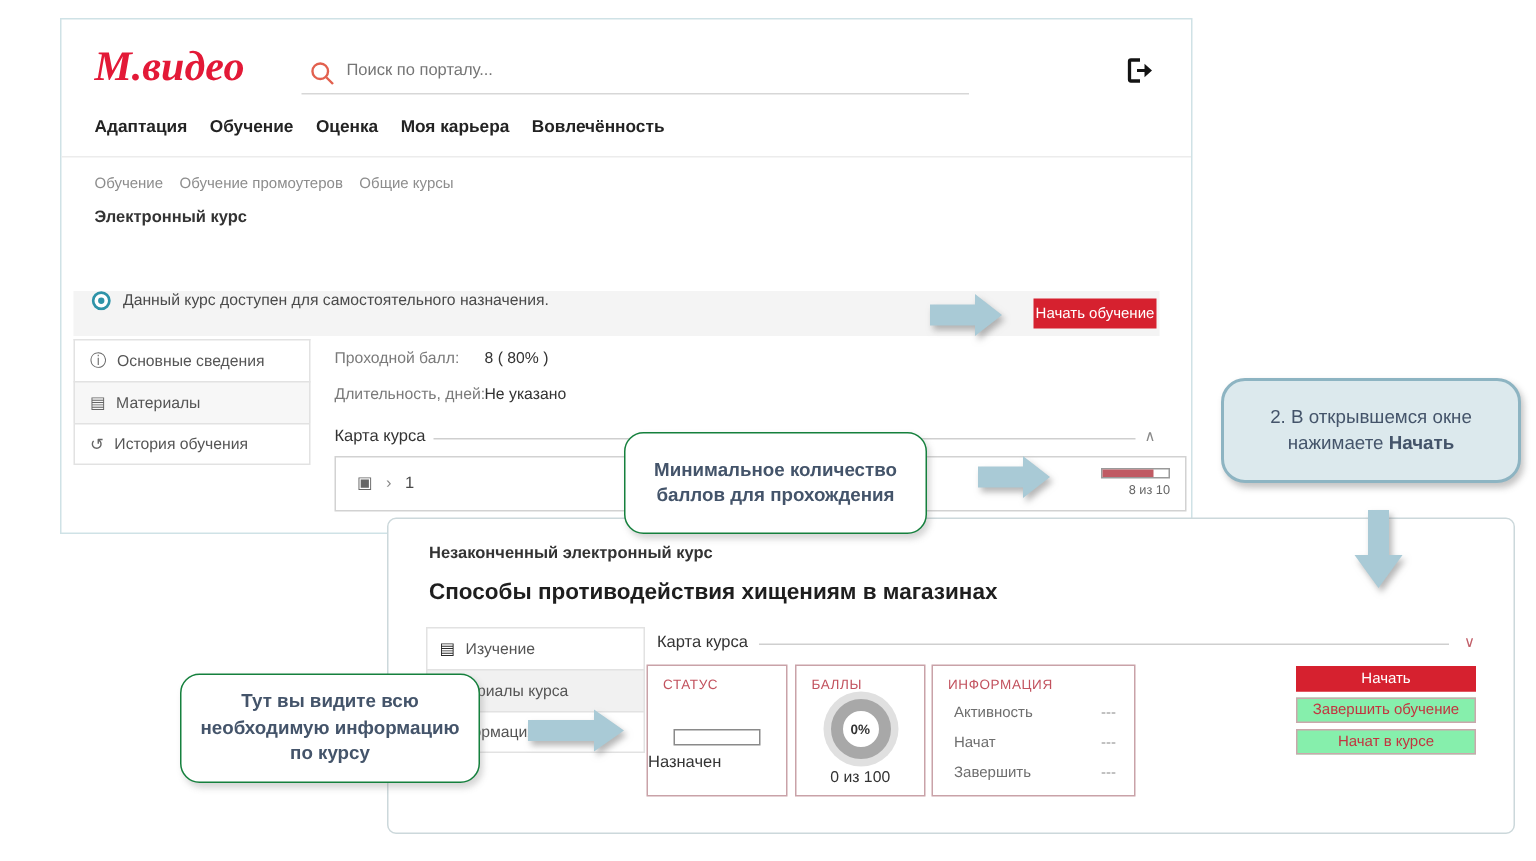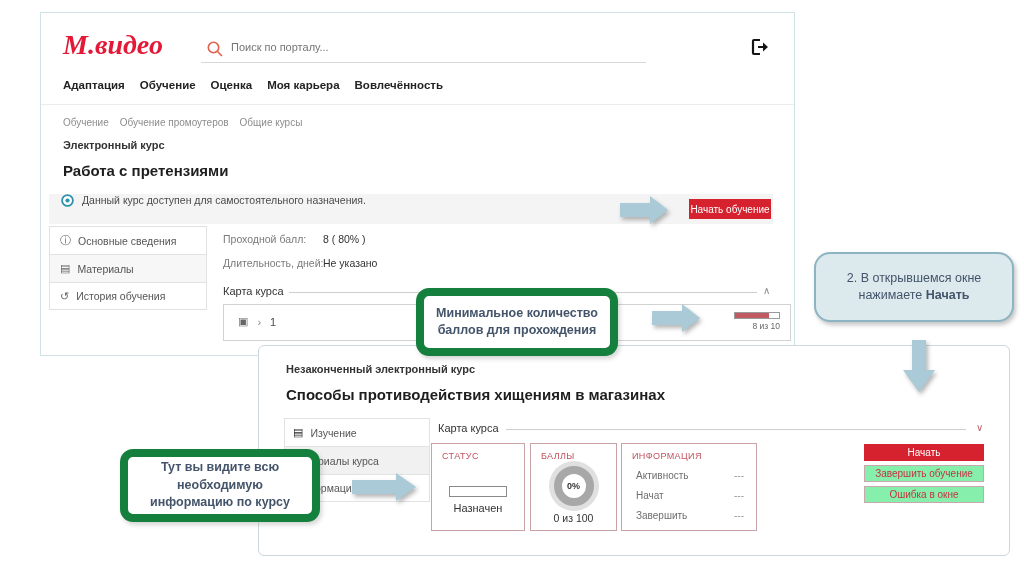--- a/index.html
+++ b/index.html
@@ -53,36 +53,36 @@
   .ctitle2 { left:27px; top:40px; font-size:15px; font-weight:bold; color:#1e1e1e; }
   .tabs2 { left:25px; top:72px; width:146px; font-size:10.5px; color:#555; }
   .tabs2 .tab { height:28px; display:flex; align-items:center; padding-left:8px; border:1px solid #e2e2e2; border-bottom:none; background:#fff; cursor:pointer; }
   .tabs2 .tab:last-child { border-bottom:1px solid #e2e2e2; }
   .tabs2 .tab.alt { background:#f1f1f1; }
   .tabs2 .ico { margin-right:7px; color:#2b2b2b; font-size:11px; }
 
   .card { position:absolute; border:1px solid #c9a2a8; background:#fff; }
   .card-title { position:absolute; left:10px; top:7px; font-size:9px; color:#c2525e; letter-spacing:.4px; }
   .status-bar { position:absolute; left:17px; top:42px; width:58px; height:11px; border:1px solid #8a8a8a; background:#fff; }
-  .status-val { position:absolute; left:0; top:58px; width:100%; text-align:center; font-size:11px; color:#333; }
+  .status-val { position:absolute; left:0; top:58px; width:100%; font-size:11px; color:#333; }
 
   .donut { position:absolute; left:50%; top:22px; transform:translateX(-50%); width:40px; height:40px; border-radius:50%; border:8px solid #a8a8a8; box-shadow:0 0 0 5px #e0e0e0; display:flex; align-items:center; justify-content:center; font-size:9px; font-weight:bold; color:#333; background:#fff; }
   .points-val { position:absolute; left:0; top:68px; width:100%; text-align:center; font-size:10.5px; color:#333; }
 
   .inf-row { position:absolute; left:14px; right:12px; display:flex; justify-content:space-between; font-size:10px; color:#6e6e6e; }
   .inf-row .v { color:#9a9a9a; }
 
   .btn-col { left:605px; top:98px; width:120px; display:flex; flex-direction:column; gap:4px; }
   .btn-col button { height:17px; font-size:10px; font-family:"Liberation Sans", sans-serif; cursor:pointer; display:flex; align-items:center; justify-content:center; }
   .btn-red { background:#d6212f; border:1px solid #d6212f; color:#fff; }
   .btn-out { background:#86efac; border:1px solid #caa7ac; color:#c23540; }
 
   
   .callout-blue { position:absolute; background:#dce9ed; border:2px solid #8db4c2; border-radius:9px; color:#44546a; font-size:12.5px; display:flex; align-items:center; justify-content:center; text-align:center; padding:6px 10px; z-index:10; box-shadow:2px 3px 4px rgba(90,90,90,.35); line-height:1.35; }
-  .callout-red { position:absolute; background:#fff; border:8px solid #15803d; border-radius:13px; color:#44546a; font-size:12.5px; font-weight:bold; display:flex; align-items:center; justify-content:center; text-align:center; padding:22px 12px; z-index:10; box-shadow:2px 3px 4px rgba(120,120,120,.3); line-height:1.4; }
+  .callout-red { position:absolute; background:#fff; border:1px solid #15803d; border-radius:13px; color:#44546a; font-size:12.5px; font-weight:bold; display:flex; align-items:center; justify-content:center; text-align:center; padding:22px 12px; z-index:10; box-shadow:2px 3px 4px rgba(120,120,120,.3); line-height:1.4; }
   .arrow { position:absolute; z-index:9; filter:drop-shadow(2px 3px 2px rgba(110,110,110,.5)); }
 </style>
 </head>
 <body>
 
 <div id="page">
 
   <div class="win" id="win1">
 
     <div class="abs logo">М.видео</div>
@@ -108,21 +108,20 @@
     </div>
     <div class="abs hdr-line"></div>
 
     <div class="abs crumbs">
       <span>Обучение</span>
       <span>Обучение промоутеров</span>
       <span>Общие курсы</span>
     </div>
 
     <div class="abs ctype">Электронный курс</div>
-    <div class="abs ctitle">Работа с претензиями</div>
 
     <div class="abs banner">
       <svg width="13" height="13" viewBox="0 0 13 13">
         <circle cx="6.5" cy="6.5" r="5.4" fill="#fff" stroke="#2e93a8" stroke-width="1.8"></circle>
         <circle cx="6.5" cy="6.5" r="2.1" fill="#2e93a8"></circle>
       </svg>
       <span>Данный курс доступен для самостоятельного назначения.</span>
     </div>
     <button class="abs start-btn">Начать обучение</button>
 
@@ -213,21 +212,21 @@
       </div>
       <div class="inf-row" style="top:66px;">
         <span>Завершить</span>
         <span class="v">---</span>
       </div>
     </div>
 
     <div class="abs btn-col">
       <button class="btn-red">Начать</button>
       <button class="btn-out">Завершить обучение</button>
-      <button class="btn-out">Ошибка в окне</button>
+      <button class="btn-out">Начат в курсе</button>
     </div>
   </div>
 
 
   <svg class="arrow" style="left:620px; top:194px;" width="48" height="32" viewBox="0 0 48 32">
     <polygon points="0,9 30,9 30,2 48,16 30,30 30,23 0,23" fill="#a9cad6"></polygon>
   </svg>
 
   <div class="callout-red" style="left:416px; top:288px; width:202px; height:68px;">
     <span>Минимальное количество баллов для прохождения</span>

